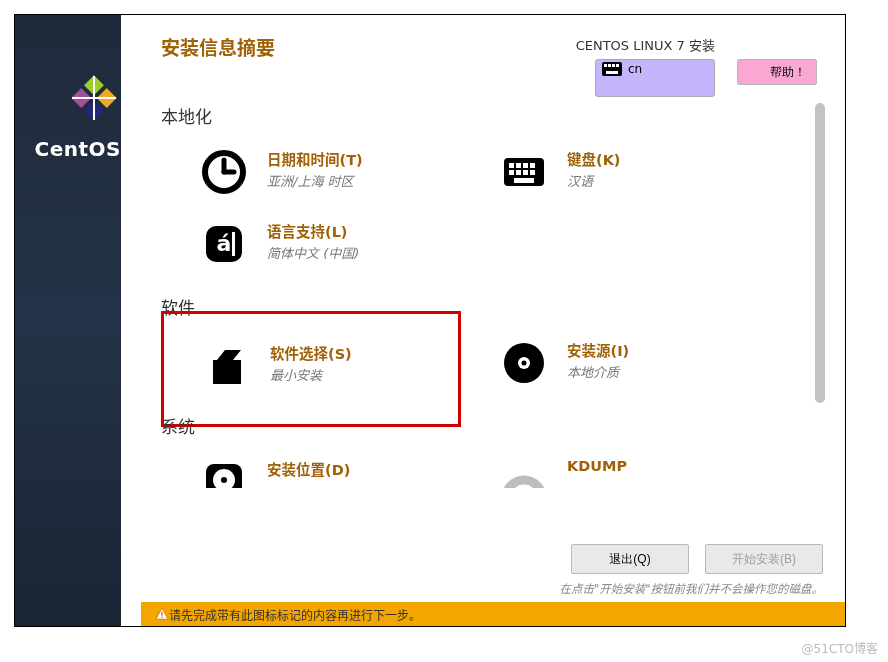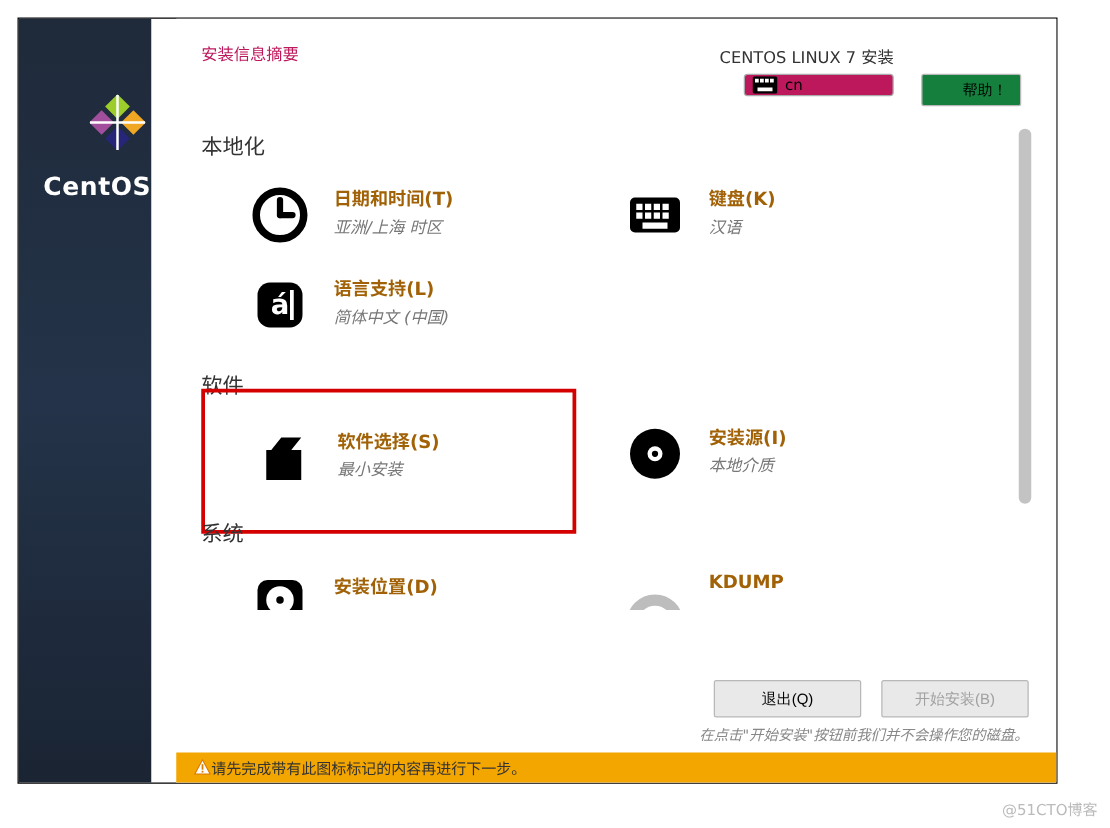--- a/index.html
+++ b/index.html
@@ -5,24 +5,24 @@
   * { box-sizing: border-box; margin: 0; padding: 0; }
   html, body { width: 888px; height: 662px; font-family: "DejaVu Sans","Microsoft YaHei","Noto Sans CJK SC",sans-serif; background:#fff; overflow:hidden; }
   .frame { position:relative; width:888px; height:662px; }
   .outer-border { position:absolute; left:14px; top:14px; width:832px; height:613px; border:1px solid #000; background:#fff; }
   .sidebar { position:absolute; left:0; top:0; width:106px; height:611px; background:linear-gradient(180deg,#1f2a3a,#243349,#1a2433); color:#fff; text-align:right; }
   .logo-wrap { margin-top:56px; }
   .brand { font-family:"DejaVu Sans",sans-serif; font-size:20px; font-weight:600; margin-top:8px; letter-spacing:0.5px; }
   .main { position:absolute; left:126px; top:0; right:0; bottom:0; background:#fff; }
 
   .top { position:relative; height:75px; padding:18px 18px 0 20px; }
-  .page-title { font-size:13px; font-weight:400; color:#be185d; }
+  .page-title { font-size:19px; font-weight:700; color:#a16207; }
   .install-label { position:absolute; right:130px; top:20px; font-size:13px; color:#333; }
-  .lang-indicator { position:absolute; right:130px; top:44px; width:120px; height:18px; border:1px solid #aaa; border-radius:3px; padding:2px 6px; display:flex; align-items:center; gap:6px; background:#be185d; }
-  .help-btn { position:absolute; right:28px; top:44px; width:80px; height:26px; background:#15803d; border:1px solid #b8b8b8; border-radius:2px; font-size:12px; cursor:pointer;padding-left:22px; }
+  .lang-indicator { position:absolute; right:130px; top:44px; width:120px; height:38px; border:1px solid #aaa; border-radius:3px; padding:2px 6px; display:flex; gap:6px; background:#c4b5fd; }
+  .help-btn { position:absolute; right:28px; top:44px; width:80px; height:26px; background:#f9a8d4; border:1px solid #b8b8b8; border-radius:2px; font-size:12px; cursor:pointer;padding-left:22px; }
 
   .body-scroll { position:absolute; top:80px; left:0; bottom:72px; width:660px; padding-left:20px; }
   .section-head { font-size:17px; font-weight:400; color:#333; margin:8px 0 14px 0; }
   .row { display:flex; }
   .item { display:flex; align-items:flex-start; width:300px; padding:6px 0 18px 38px; cursor:pointer; }
   .item .ic { width:50px; height:48px; flex-shrink:0; }
   .item .txt { margin-left:18px; }
   .item-title { font-size:14.5px; font-weight:600; color:#a16207; }
   .item-sub { font-size:13px; color:#777; font-style:italic; margin-top:2px; }
   .highlight { border:3px solid #d40000; padding-top:28px; padding-bottom:28px; margin-top:-22px; margin-bottom:-22px; }

